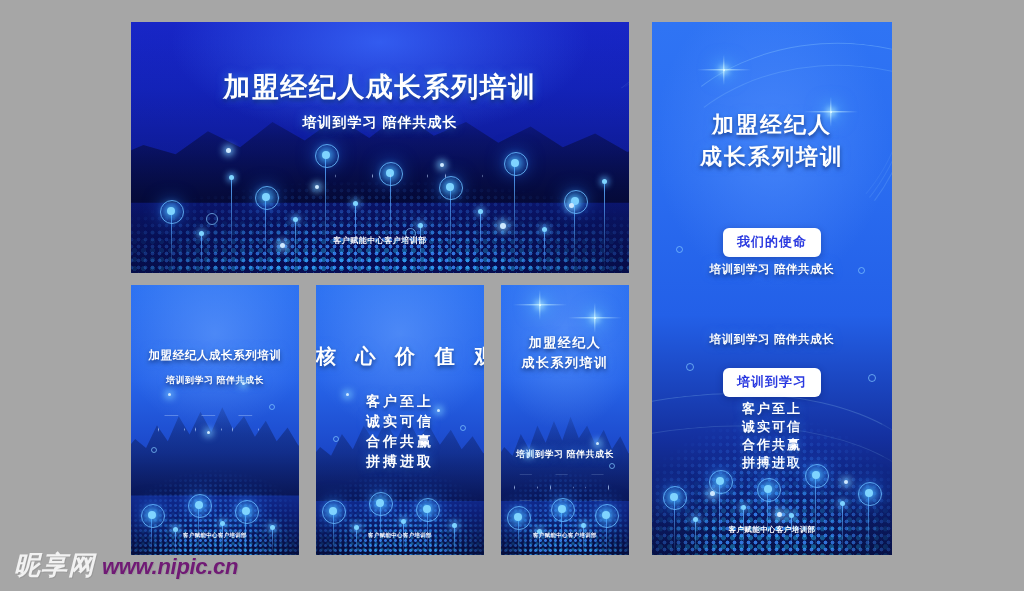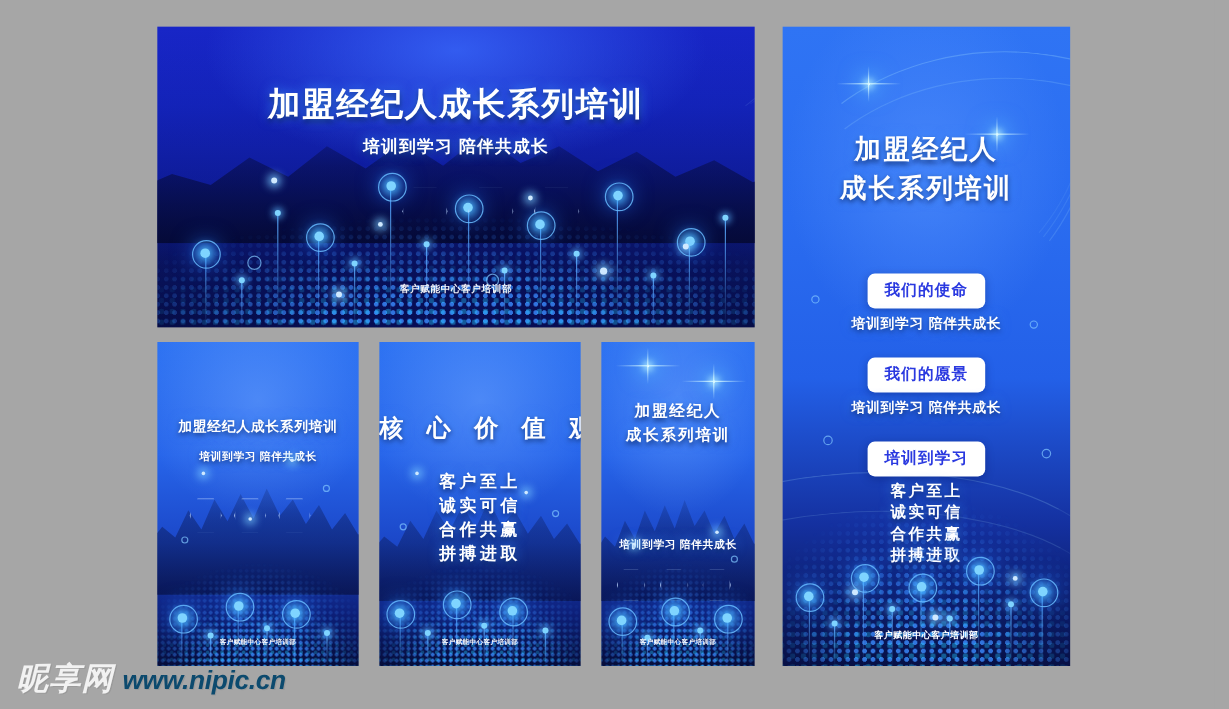--- a/index.html
+++ b/index.html
@@ -153,21 +153,21 @@
     position: absolute; left: 14px; bottom: 8px;
     display: flex; align-items: baseline; gap: 7px;
     pointer-events: none; user-select: none;
   }
   #wm-cn {
     font-size: 26px; font-weight: 700; color: #f2f2f2;
     letter-spacing: 1px; font-style: italic;
     text-shadow: 1px 1px 0 #9a9a9a;
   }
   #wm-url {
-    font-size: 22px; font-style: italic; font-weight: 700; color: #0c4a6e;
+    font-size: 22px; font-style: italic; font-weight: 700; color: #701a75;
     text-shadow: 1px 1px 0 #9a9a9a; letter-spacing: -.3px;
   }
   #id-strip {
     position: absolute; right: 0; bottom: 17px;
     background: rgba(70,70,70,.66); color: #fff;
     font-size: 11.5px; padding: 3px 10px 4px 12px; letter-spacing: .2px;
     white-space: nowrap;
   }
 </style>
 </head>
@@ -242,21 +242,20 @@
 
     <div class="starburst" style="left:71px; top:47px;"></div>
     <div class="starburst" style="left:178px; top:89px;"></div>
 
     <div class="t rp-title shadow-glow" style="top:86px;">加盟经纪人</div>
     <div class="t rp-title shadow-glow" style="top:118px;">成长系列培训</div>
 
     <div class="badge" style="top:206px;">我们的使命</div>
     <div class="t rp-sub shadow-glow" style="top:240px;">培训到学习 陪伴共成长</div>
 
-    <div class="badge" style="top:276px;">我们的愿景</div>
     <div class="t rp-sub shadow-glow" style="top:310px;">培训到学习 陪伴共成长</div>
 
     <div class="badge" style="top:346px;">培训到学习</div>
 
     <div class="t rp-val shadow-glow" style="top:378px;">客户至上</div>
     <div class="t rp-val shadow-glow" style="top:396px;">诚实可信</div>
     <div class="t rp-val shadow-glow" style="top:414px;">合作共赢</div>
     <div class="t rp-val shadow-glow" style="top:432px;">拼搏进取</div>
 
     <div class="dotwave" style="height:28%;"></div>

